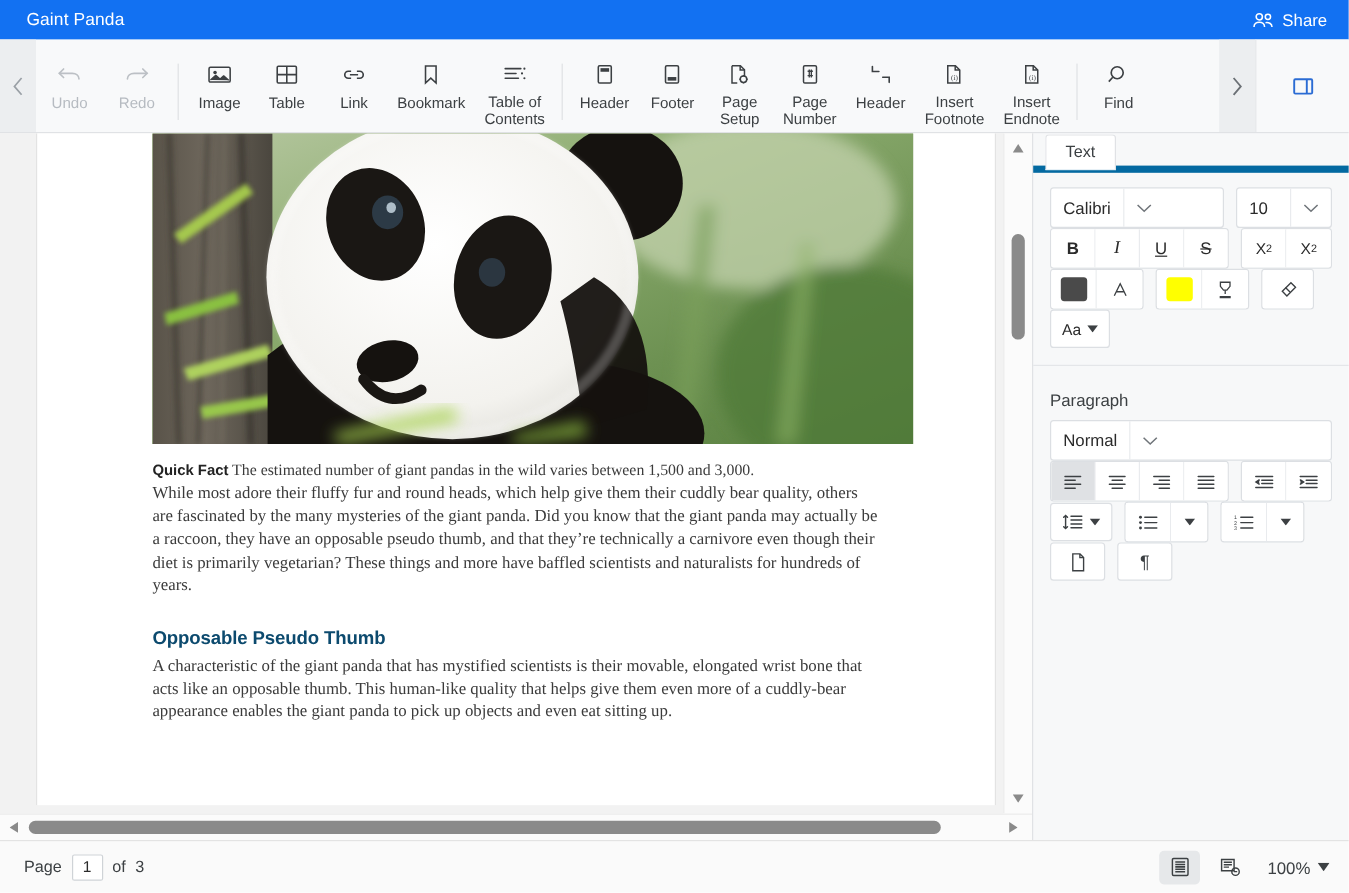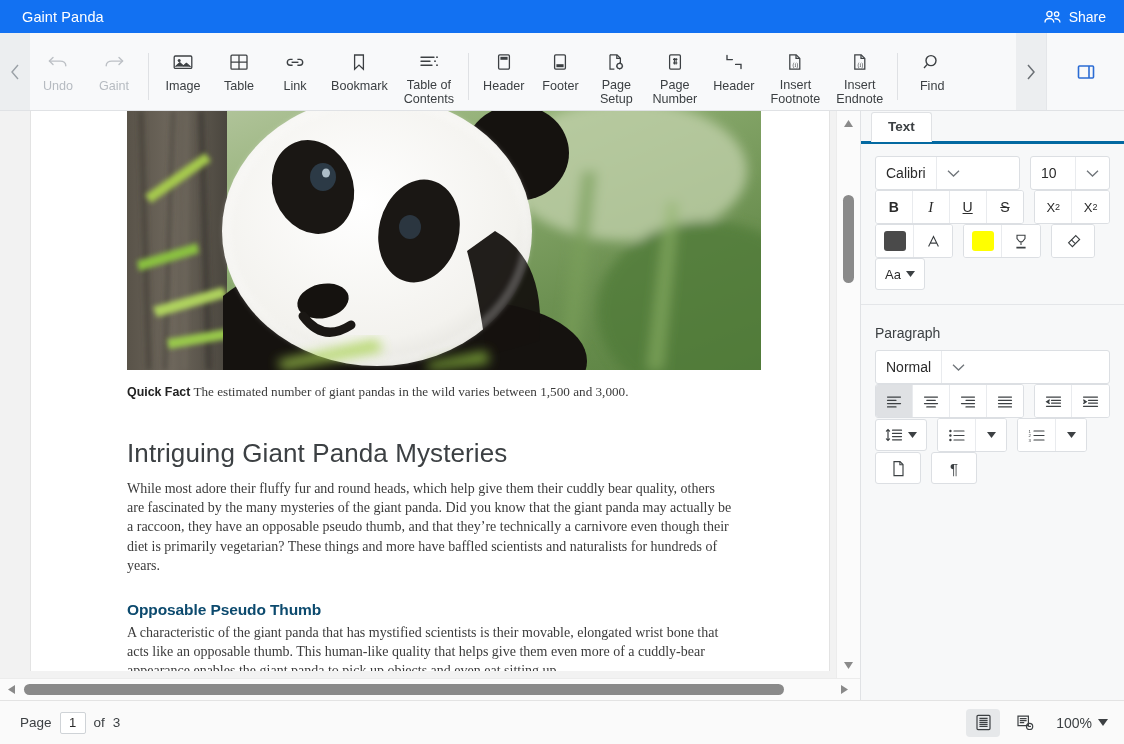--- a/index.html
+++ b/index.html
@@ -104,21 +104,21 @@
     height: 22px; flex: 0 0 22px; background: #fbfbfb; border-top: 1px solid #ececec;
     display: flex; align-items: center; position: relative;
   }
   .hs-thumb { position: absolute; left: 24px; height: 11px; width: 760px; background: #8a8a8a; border-radius: 6px; cursor: pointer; }
 
   
   .right-panel {
     width: 264px; flex: 0 0 264px; background: #f7f8f9;
     border-left: 1px solid #e0e2e5; display: flex; flex-direction: column;
   }
-  .rp-tabs { height: 33px; display: flex; align-items: flex-start; border-bottom: 3px solid #0369a1; font-weight: bold; }
+  .rp-tabs { height: 33px; display: flex; align-items: flex-start; border-bottom: 6px solid #0369a1; }
   .rp-tab {
     padding: 6px 16px 7px; font-size: 13.5px; color: #3c4043; background: #ffffff;
     border: 1px solid #e0e2e5; border-bottom: 1px solid #ffffff; margin-left: 10px;
     border-radius: 3px 3px 0 0; position: relative; top: 1px; cursor: pointer;
   }
   .rp-body { padding: 12px 14px 0; }
   .row { display: flex; gap: 10px; margin-bottom: 0; align-items: center; }
   .combo {
     display: flex; align-items: stretch; border: 1px solid #dcdfe3; background: #fff;
     border-radius: 3px; height: 34px; cursor: pointer;
@@ -207,21 +207,21 @@
           </span>
           <span class="lbl">Undo</span>
         </div>
         <div class="tb-btn disabled">
           <span class="ico">
             <svg width="24" height="20" viewBox="0 0 24 20" fill="none" stroke="#bcc0c5" stroke-width="1.4" stroke-linecap="round">
               <path d="M17 5.5l3.6 3.6L17 12.6"></path>
               <path d="M20.4 9.1H9.8C6.6 9.1 4.2 10.9 4.2 13.7"></path>
             </svg>
           </span>
-          <span class="lbl">Gaint</span>
+          <span class="lbl">Redo</span>
         </div>
       </div>
       <div class="tb-sep"></div>
 
       <div class="tb-group">
         <div class="tb-btn">
           <span class="ico">
             <svg width="22" height="20" viewBox="0 0 22 20" fill="none" stroke="#3c4043" stroke-width="1.3">
               <rect x="2.2" y="4" width="17.6" height="12.4" rx="1.2"></rect>
               <circle cx="7.2" cy="8.4" r="1.5" fill="#3c4043" stroke="none"></circle>
@@ -465,21 +465,20 @@
                   <path d="M150 250 L250 228 L256 240 L156 259 Z" fill="#a8d350"></path>
                   <path d="M300 252 L360 240 L362 252 L302 259 Z" fill="#93c443"></path>
                 </g>
               </svg>
             </div>
 
             <p class="quick-fact">
               <b>Quick Fact</b><span> The estimated number of giant pandas in the wild varies between 1,500 and 3,000.</span>
             </p>
 
-            <h1 class="doc-h1">Intriguing Giant Panda Mysteries</h1>
             <p class="doc-p">While most adore their fluffy fur and round heads, which help give them their cuddly bear quality, others are fascinated by the many mysteries of the giant panda. Did you know that the giant panda may actually be a raccoon, they have an opposable pseudo thumb, and that they’re technically a carnivore even though their diet is primarily vegetarian? These things and more have baffled scientists and naturalists for hundreds of years.</p>
 
             <h2 class="doc-h2">Opposable Pseudo Thumb</h2>
             <p class="doc-p">A characteristic of the giant panda that has mystified scientists is their movable, elongated wrist bone that acts like an opposable thumb. This human-like quality that helps give them even more of a cuddly-bear appearance enables the giant panda to pick up objects and even eat sitting up.</p>
 
           </div>
         </div>
 
         <div class="vscroll">
           <div class="arrow-btn">

